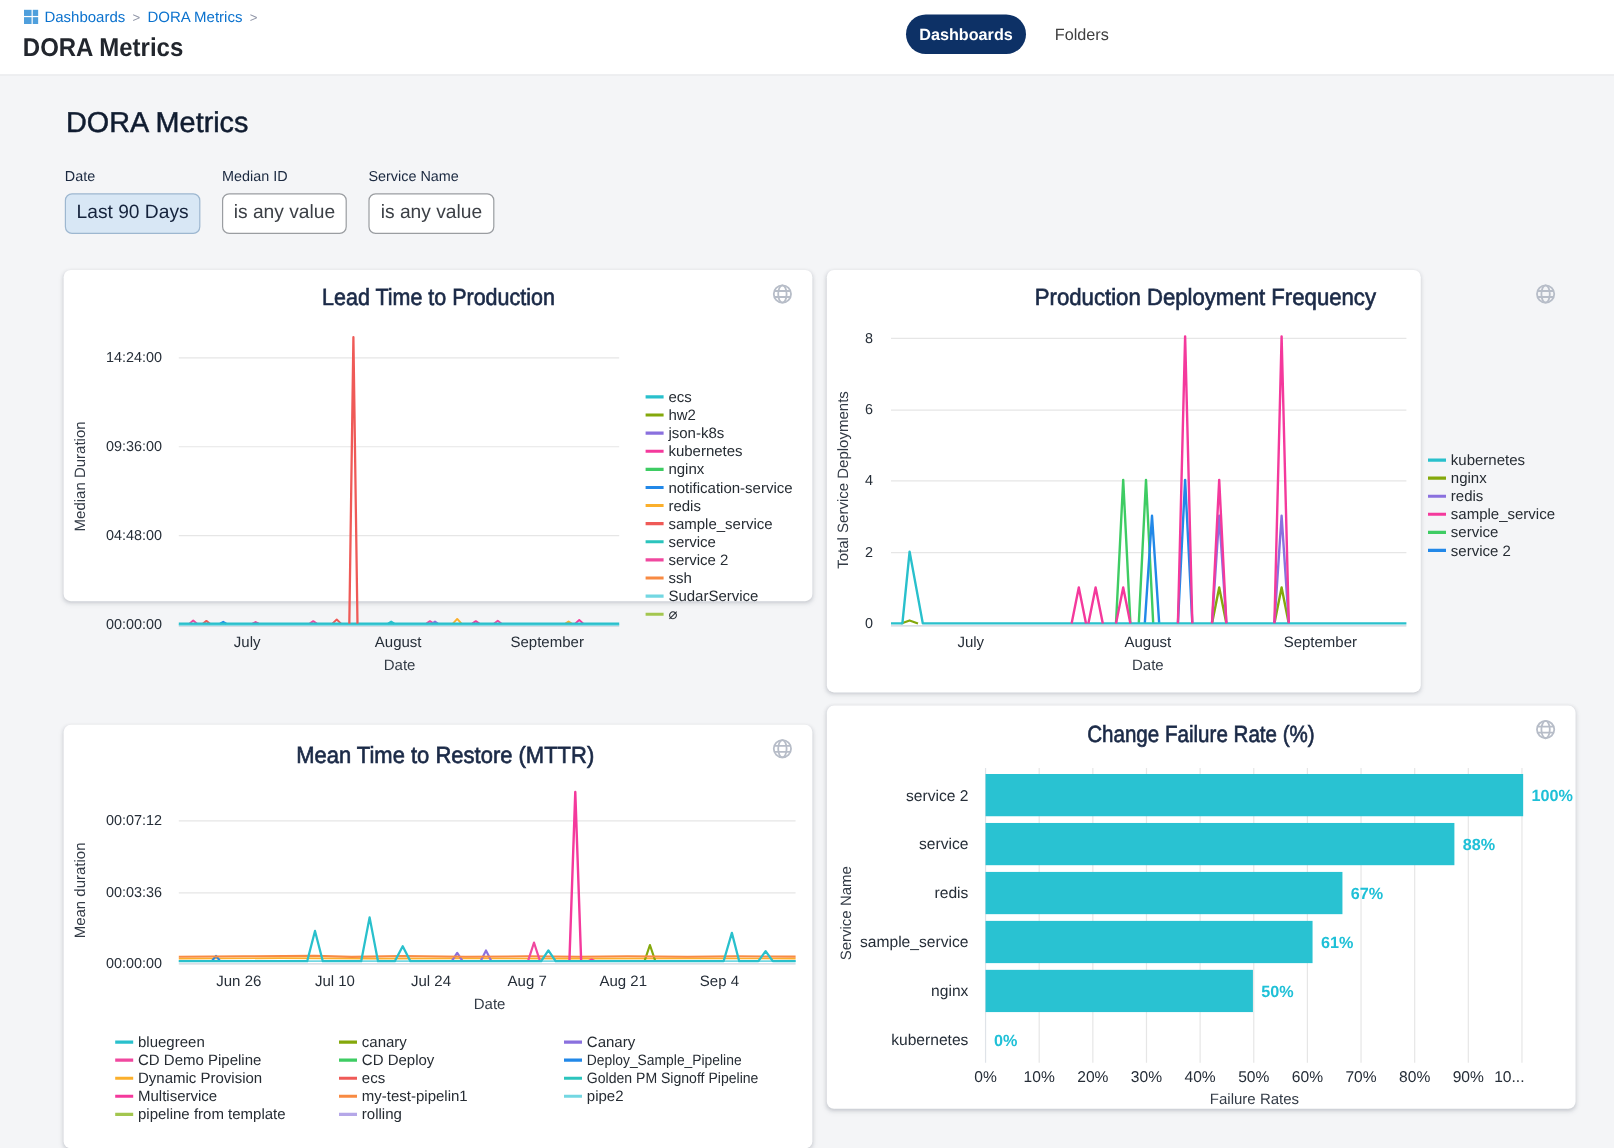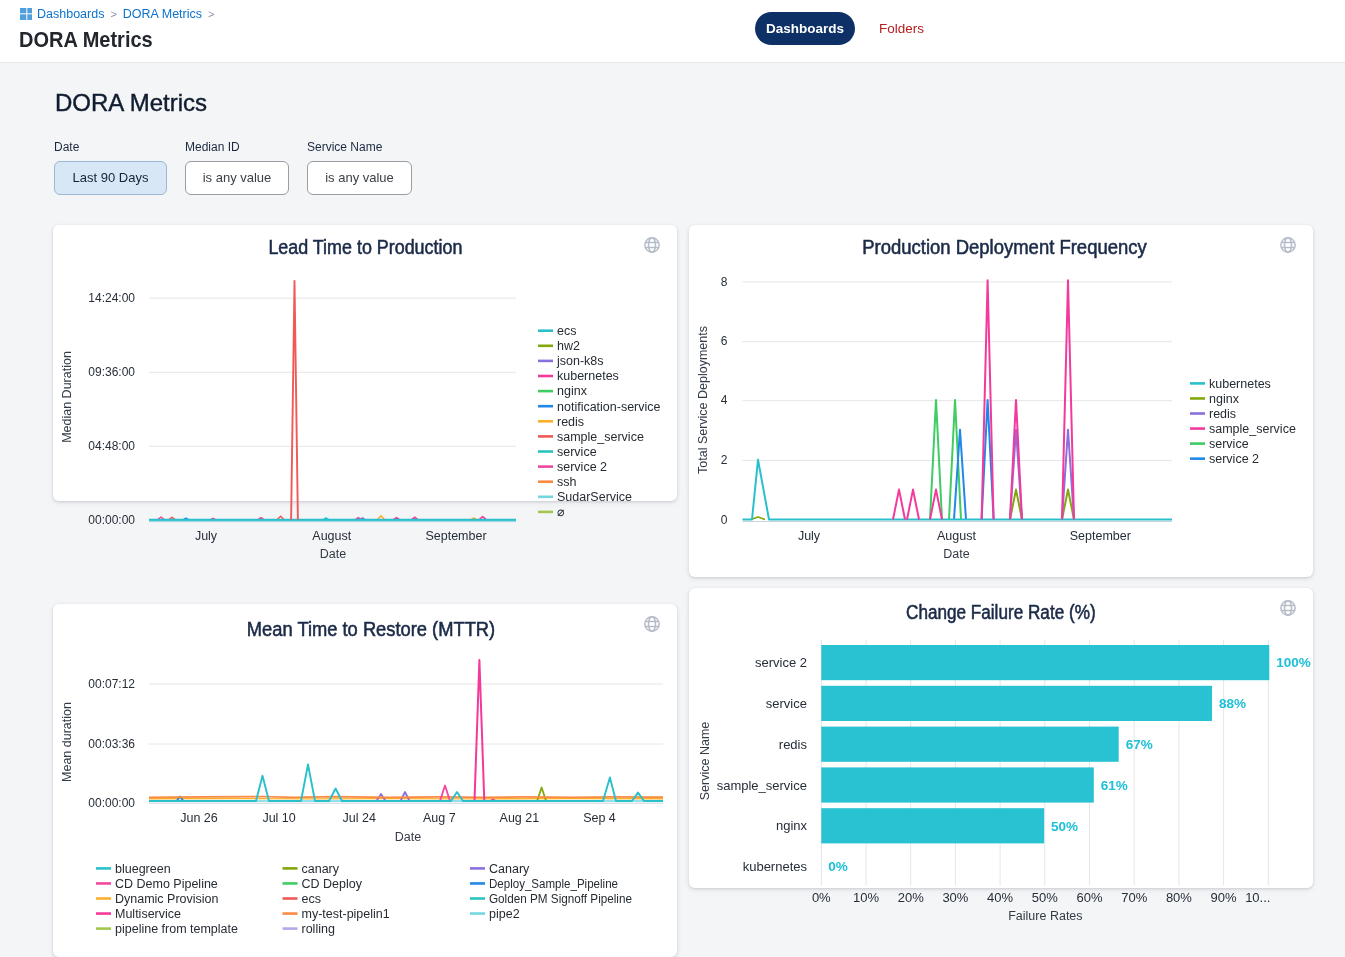--- a/index.html
+++ b/index.html
@@ -5,24 +5,24 @@
 html,body { width:1345px; height:957px; overflow:hidden;
   font-family:"Liberation Sans", sans-serif; background:#f4f5f7; }
 .hdr { position:absolute; left:0; top:0; width:1345px; height:63px;
   background:#fff; border-bottom:1px solid #e3e5e8; }
 .crumb { position:absolute; left:37px; top:7px; font-size:12.5px; color:#0b72ce;text-align:center; }
 .crumb .sep { color:#8d93a5; padding:0 6px; font-size:11px; }
 .hicon { position:absolute; left:20px; top:8px; }
 .htitle { position:absolute; left:19px; top:28px; font-size:21.5px; font-weight:bold; color:#22262d; transform:scaleX(0.93); transform-origin:left; }
 .pill { position:absolute; left:755px; top:12px; width:100px; height:33px; border-radius:17px;
   background:#0d3166; color:#fff; font-size:13.5px; font-weight:bold; text-align:center; line-height:33px; }
-.folders { position:absolute; left:879px; top:12px; height:33px; line-height:33px; font-size:13.5px; color:#b91c1c; }
+.folders { position:absolute; left:879px; top:12px; height:33px; line-height:33px; font-size:13.5px; color:#404040; }
 .h2 { position:absolute; left:55px; top:89px; font-size:24px; color:#101c30; -webkit-text-stroke:0.4px #101c30; }
 .flabel { position:absolute; font-size:12px; color:#1b2940; }
-.fbtn { position:absolute; top:161px; height:34px; border-radius:6px; font-size:13px;
+.fbtn { position:absolute; top:161px; height:34px; border-radius:6px; font-size:16px;
   text-align:center; line-height:32px; }
 .card { position:absolute; background:#fff; border-radius:6px;
   box-shadow:0 1px 3px rgba(35,45,65,0.16), 0 2px 6px rgba(35,45,65,0.06); }
 </style></head>
 <body>
 <div class="hdr">
   <svg class="hicon" width="12" height="12" viewBox="0 0 12 12" fill="#4f9fdc">
     <rect x="0" y="0" width="6.3" height="5.3"></rect>
       <rect x="7.3" y="0" width="4.7" height="5.3"></rect>
     <rect x="0" y="6.3" width="6.3" height="5.7"></rect>
@@ -98,21 +98,21 @@
       <text x="504" y="230.79999999999998" font-size="12.5" fill="#262c33">service</text>
       <line x1="485" y1="241.59999999999997" x2="500" y2="241.59999999999997" stroke="#f0489f" stroke-width="2.6"></line>
       <text x="504" y="245.89999999999998" font-size="12.5" fill="#262c33">service 2</text>
       <line x1="485" y1="256.7" x2="500" y2="256.7" stroke="#f88a42" stroke-width="2.6"></line>
       <text x="504" y="261.0" font-size="12.5" fill="#262c33">ssh</text>
       <line x1="485" y1="271.8" x2="500" y2="271.8" stroke="#73d7e2" stroke-width="2.6"></line>
       <text x="504" y="276.1" font-size="12.5" fill="#262c33">SudarService</text>
       <line x1="485" y1="286.90000000000003" x2="500" y2="286.90000000000003" stroke="#a3c64f" stroke-width="2.6"></line>
       <text x="504" y="291.20000000000005" font-size="12.5" fill="#262c33">⌀</text>
     </svg></div>
-<div class="card" style="left:689px;top:225px;width:624px;height:352px"><svg width="624" height="352" viewBox="0 0 624 352" font-family="Liberation Sans, sans-serif">
+<div class="card" style="left:689px;top:225px;width:495px;height:352px"><svg width="624" height="352" viewBox="0 0 624 352" font-family="Liberation Sans, sans-serif">
       <text x="315.5" y="29" text-anchor="middle" font-size="19.5" textLength="284.4" stroke="#1b2a47" stroke-width="0.55" lengthAdjust="spacingAndGlyphs" fill="#1b2a47">Production Deployment Frequency</text>
       <g transform="translate(599,20)" stroke="#b7bdc8" stroke-width="1.5" fill="none">
 <circle r="7.2"></circle>
         <ellipse rx="3.5" ry="7.2"></ellipse>
 <line x1="-6.8" y1="-2.5" x2="6.8" y2="-2.5"></line>
         <line x1="-6.8" y1="2.5" x2="6.8" y2="2.5"></line>
       </g>
       <text x="18" y="175" transform="rotate(-90 18 175)" text-anchor="middle" font-size="12.5" fill="#333b46">Total Service Deployments</text>
       <text x="38.5" y="60.6" text-anchor="end" font-size="12" fill="#262e38">8</text>
       <line x1="53.5" y1="56.9" x2="483" y2="56.9" stroke="#e6e6e6" stroke-width="1"></line>
@@ -212,21 +212,21 @@
       <text x="248.5" y="328.90000000000003" font-size="12.5" fill="#262c33">rolling</text>
       <line x1="417" y1="264.4" x2="432" y2="264.4" stroke="#8a70de" stroke-width="2.6"></line>
       <text x="436" y="268.7" font-size="12.5" fill="#262c33">Canary</text>
       <line x1="417" y1="279.45" x2="432" y2="279.45" stroke="#2288e8" stroke-width="2.6"></line>
       <text x="436" y="283.75" font-size="12.5" fill="#262c33" textLength="129" lengthAdjust="spacingAndGlyphs">Deploy_Sample_Pipeline</text>
       <line x1="417" y1="294.5" x2="432" y2="294.5" stroke="#2bc4bd" stroke-width="2.6"></line>
       <text x="436" y="298.8" font-size="12.5" fill="#262c33" textLength="143" lengthAdjust="spacingAndGlyphs">Golden PM Signoff Pipeline</text>
       <line x1="417" y1="309.55" x2="432" y2="309.55" stroke="#73d7e2" stroke-width="2.6"></line>
       <text x="436" y="313.85" font-size="12.5" fill="#262c33">pipe2</text>
     </svg></div>
-<div class="card" style="left:689px;top:588px;width:624px;height:300px"><svg width="624" height="353" viewBox="0 0 624 353" font-family="Liberation Sans, sans-serif">
+<div class="card" style="left:689px;top:588px;width:624px;height:336px"><svg width="624" height="353" viewBox="0 0 624 353" font-family="Liberation Sans, sans-serif">
       <text x="311.8" y="30.5" text-anchor="middle" font-size="19.5" textLength="189.6" stroke="#1b2a47" stroke-width="0.55" lengthAdjust="spacingAndGlyphs" fill="#1b2a47">Change Failure Rate (%)</text>
       <g transform="translate(599,20)" stroke="#b7bdc8" stroke-width="1.5" fill="none">
 <circle r="7.2"></circle>
         <ellipse rx="3.5" ry="7.2"></ellipse>
 <line x1="-6.8" y1="-2.5" x2="6.8" y2="-2.5"></line>
         <line x1="-6.8" y1="2.5" x2="6.8" y2="2.5"></line>
       </g>
       <text x="20" y="173" transform="rotate(-90 20 173)" text-anchor="middle" font-size="12.5" fill="#333b46">Service Name</text>
       <line x1="132.3" y1="52" x2="132.3" y2="297.6" stroke="#dfe3e8" stroke-width="1"></line>
       <line x1="177.0" y1="52" x2="177.0" y2="297.6" stroke="#e6e6e6" stroke-width="1"></line>

